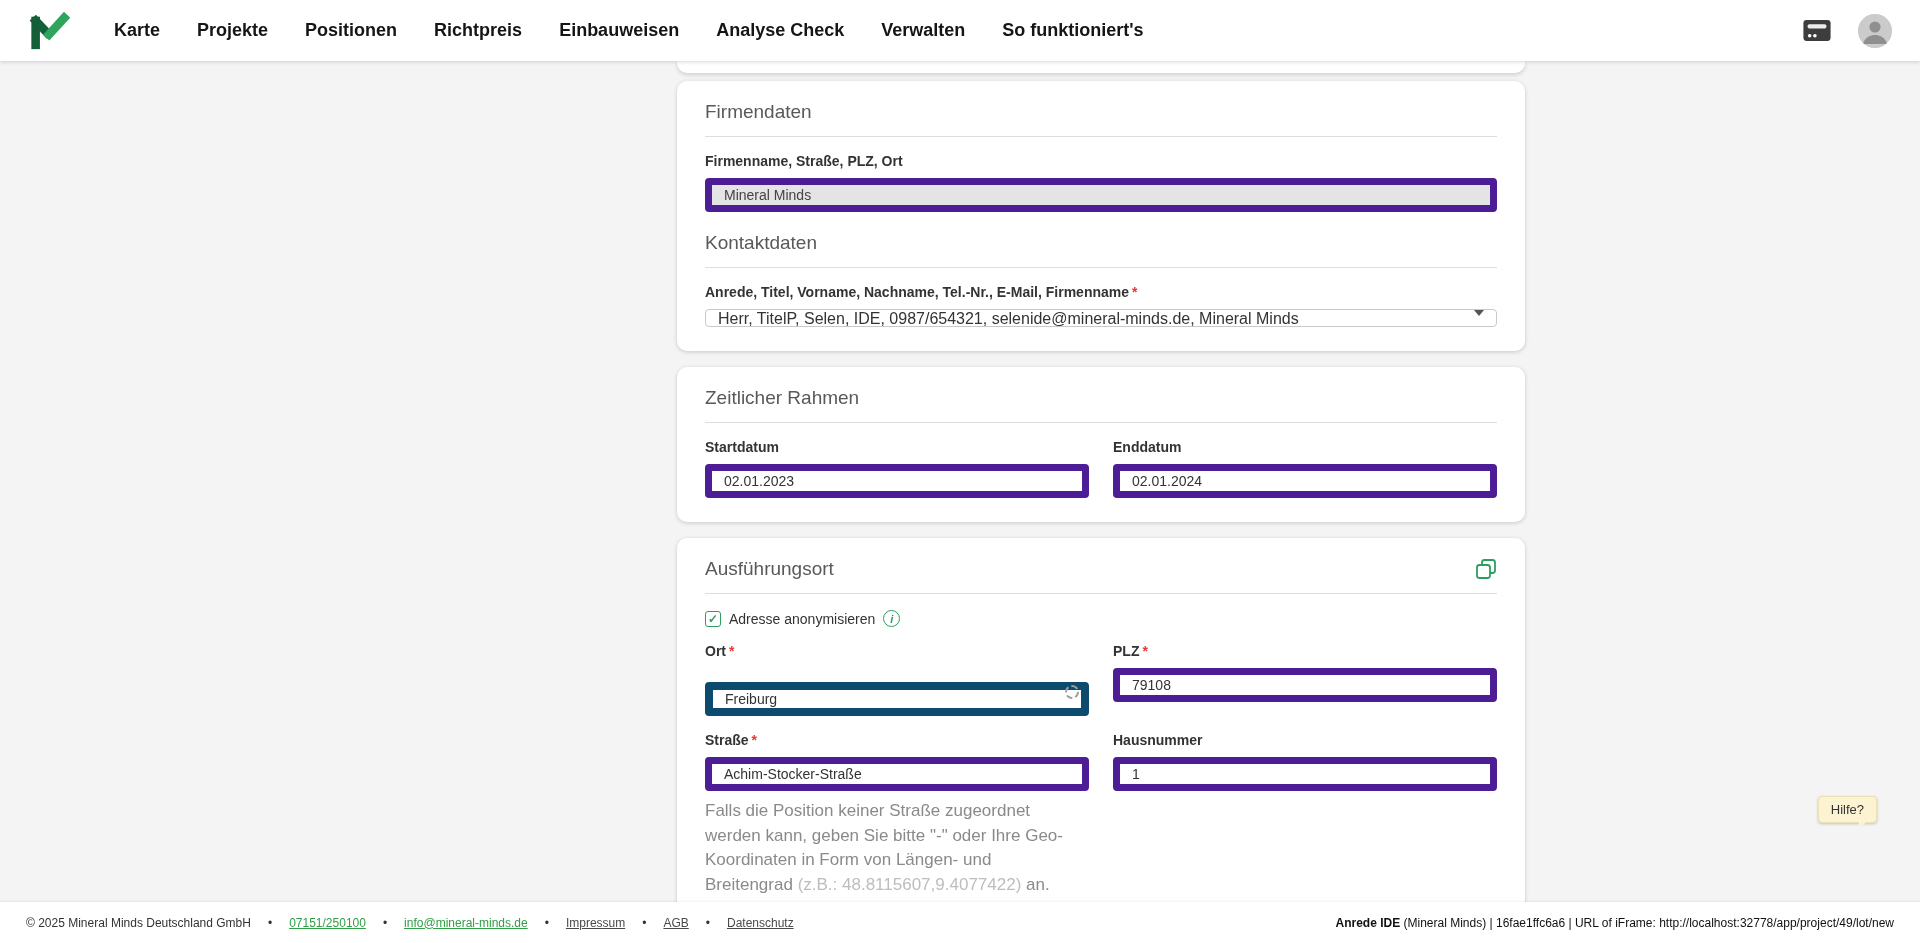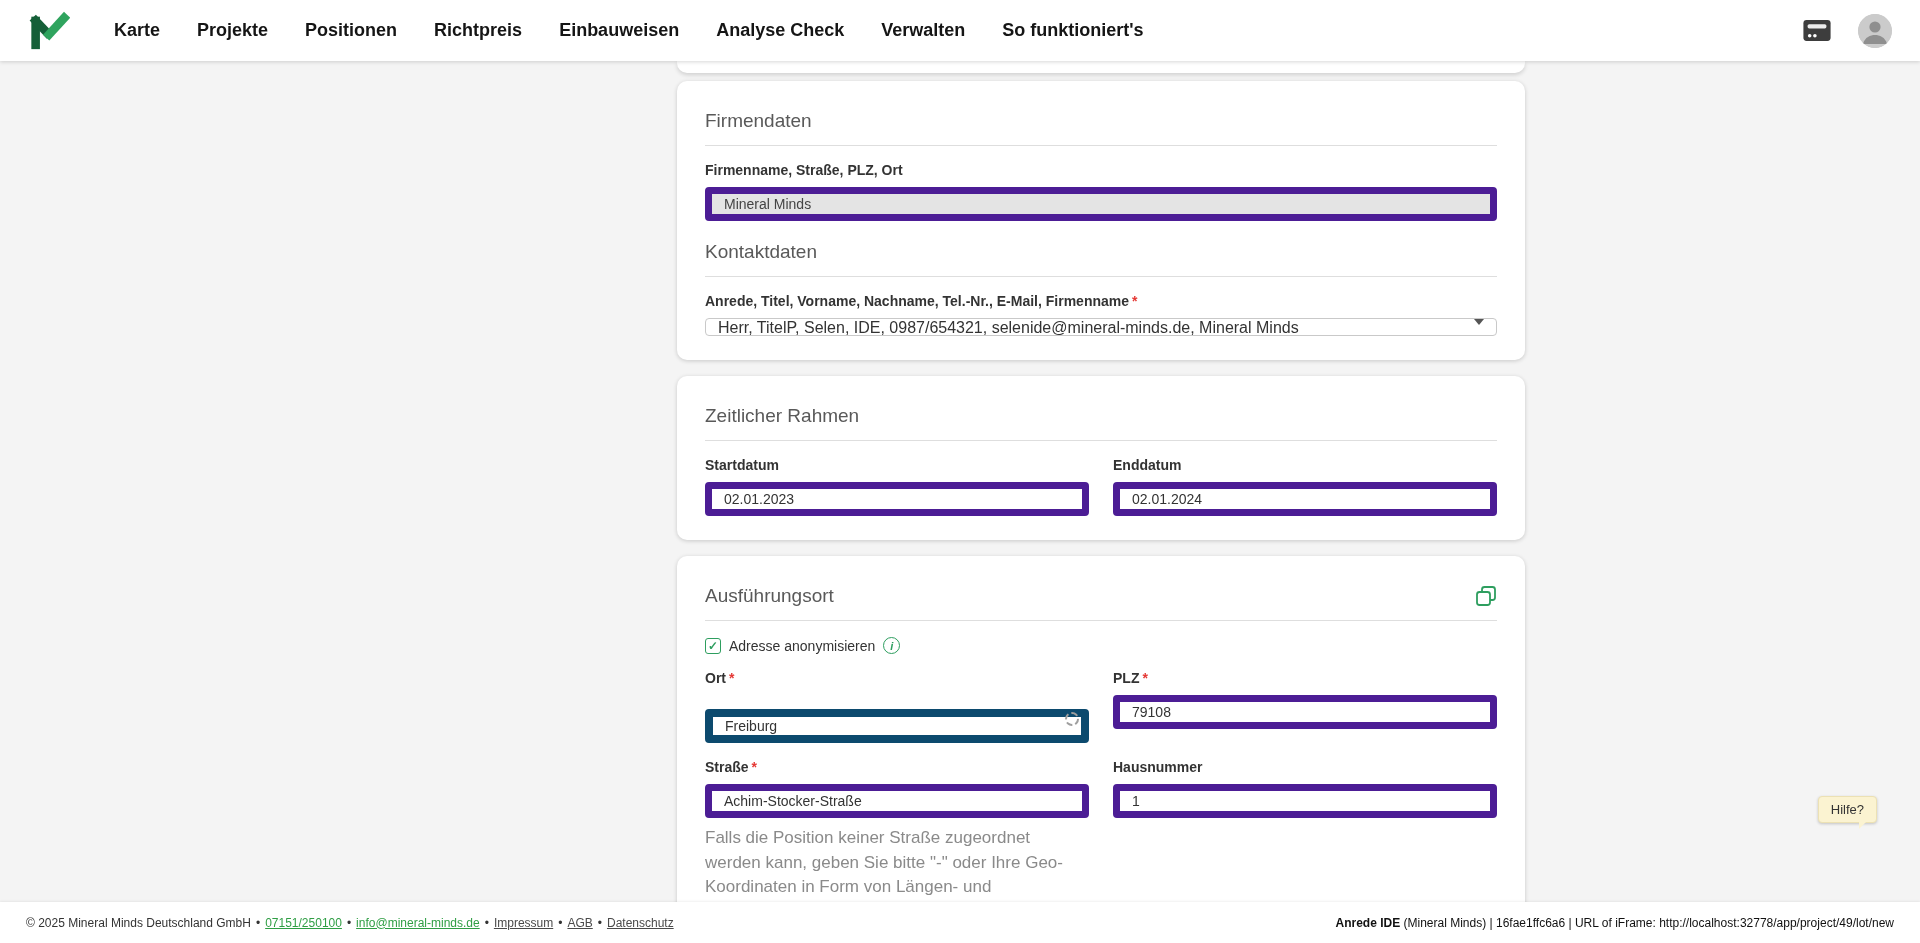--- a/index.html
+++ b/index.html
@@ -37,21 +37,21 @@
     background: #f4f4f4; overflow: hidden;
   }
   .cards { position: absolute; left: 677px; top: 0; width: 848px; }
   .card-fragment {
     height: 12px; background: #fff; border-radius: 0 0 10px 10px;
     box-shadow: 0 2px 4px rgba(0,0,0,.15); margin-bottom: 8px;
   }
   .card {
     background: #fff; border-radius: 10px;
     box-shadow: 0 1px 4px rgba(0,0,0,.18);
-    padding: 29px 28px 24px; margin-bottom: 16px;
+    padding: 20px 28px 24px; margin-bottom: 16px;
   }
   .card-head { display: flex; justify-content: space-between; align-items: center; }
   .card h2 { font-size: 19px; font-weight: 400; color: #595959; line-height: 22px; }
   .card hr { border: none; border-top: 1px solid #dedede; margin: 13px 0 0; }
 
   .field-label {
     display: block; font-size: 14px; font-weight: 700; color: #333;
     margin: 16px 0 8px; line-height: 17px;
   }
   .req { color: #e53935; margin-left: 3px; font-weight: 700; }
@@ -119,21 +119,21 @@
     border-top: 8px solid #fbf3d1; border-right: 8px solid transparent;
   }
 
   
   footer {
     position: absolute; bottom: 0; left: 0; right: 0; height: 41px;
     background: #fff; display: flex; align-items: center; justify-content: space-between;
     padding: 0 26px; font-size: 12px; color: #333; z-index: 20;
     box-shadow: 0 -1px 2px rgba(0,0,0,.06);
   }
-  .footer-left { display: flex; align-items: center; gap: 5px; white-space: nowrap; }
+  .footer-left { display: flex; align-items: center; gap: 17px; white-space: nowrap; }
   .sep { color: #333; }
   .flink { color: #4a4a4a; text-decoration: underline; cursor: pointer; }
   .flink.green { color: #2f9e44; }
   .footer-right { white-space: nowrap; color: #111; }
   .footer-right b { font-weight: 700; }
 </style>
 </head>
 <body>
 
 <nav>

